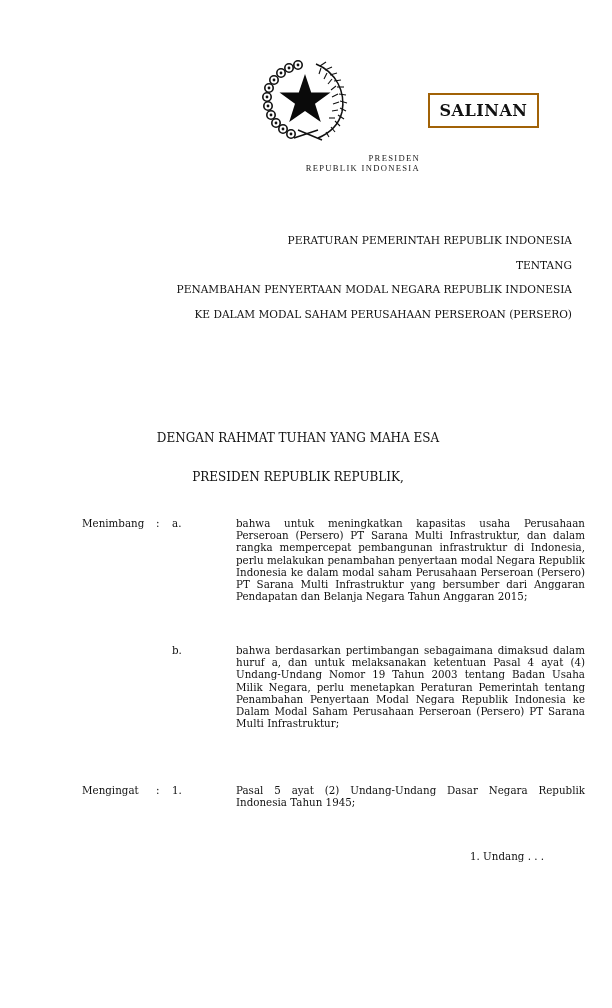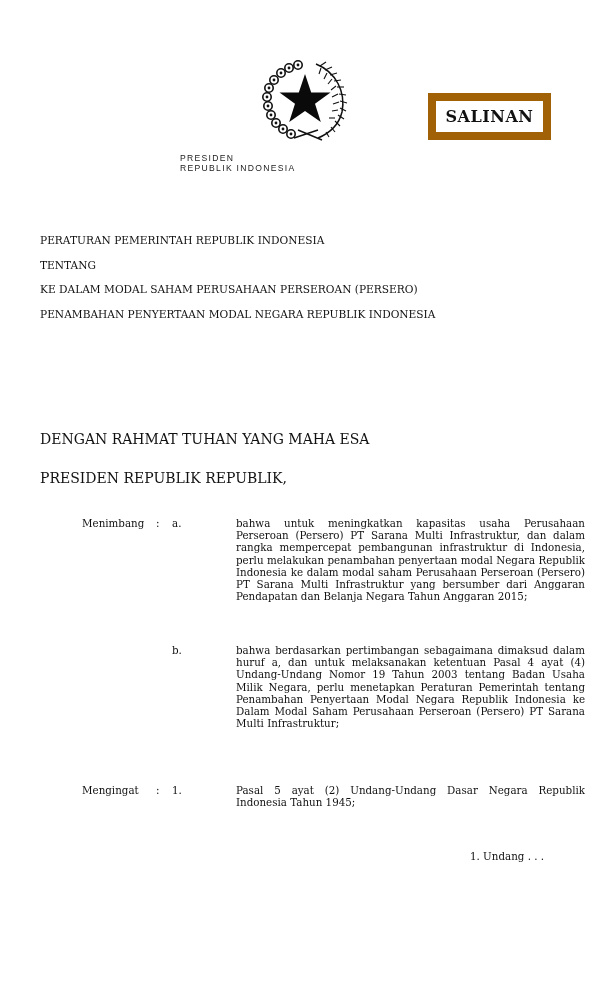--- a/index.html
+++ b/index.html
@@ -1,22 +1,22 @@
 <!DOCTYPE html>
 <html><head>
   <meta charset="utf-8">
   <style>
     html, body { margin: 0; padding: 0; background: #ffffff; }
     body { width: 612px; height: 1008px; position: relative; overflow: hidden; color: #111; font-family: "DejaVu Serif", serif; }
     .emblem { position: absolute; left: 258px; top: 56px; width: 94px; height: 88px; }
-    .salinan { position: absolute; left: 428px; top: 93px; width: 107px; height: 31px; border: 8px solid #a16207; display: flex; align-items: center; justify-content: center; font-family: "DejaVu Serif", serif; font-weight: bold; font-size: 16px; letter-spacing: 0.5px; }
-    .presiden { position: absolute; left: 180px; top: 153px; width: 240px; text-align: left; font-family: Liberation Sans, sans-serif; font-size: 8.6px; letter-spacing: 1.3px; line-height: 10px; color: #222; }
-    .title-block { position: absolute; left: 40px; top: 233px; width: 532px; text-align: left; font-size: 10.6px; }
+    .salinan { position: absolute; left: 428px; top: 93px; width: 107px; height: 31px; border: 2px solid #a16207; display: flex; align-items: center; justify-content: center; font-family: "DejaVu Serif", serif; font-weight: bold; font-size: 16px; letter-spacing: 0.5px; }
+    .presiden { position: absolute; left: 180px; top: 153px; width: 240px; text-align: right; font-family: Liberation Serif, serif; font-size: 8.6px; letter-spacing: 1.3px; line-height: 10px; color: #222; }
+    .title-block { position: absolute; left: 40px; top: 233px; width: 532px; text-align: right; font-size: 10.6px; }
     .title-block div { height: 24.6px; line-height: 14px; white-space: nowrap; }
-    .center-line { position: absolute; left: 40px; width: 532px; text-align: left; font-size: 14px; white-space: nowrap; }
+    .center-line { position: absolute; left: 32px; width: 532px; text-align: center; font-size: 12px; white-space: nowrap; }
     .row { position: absolute; font-size: 10.3px; line-height: 12.2px; }
     .label { position: absolute; left: 82px; }
     .colon { position: absolute; left: 156px; }
     .marker { position: absolute; left: 172px; }
     .body-text { position: absolute; left: 192px; width: 349px; text-align: justify; text-align-last: left; margin-left: 44px; }
     .footer { position: absolute; right: 68px; top: 850px; font-size: 10.3px; }
   </style>
 </head>
 <body>
 
@@ -83,22 +83,22 @@
 <div class="salinan">SALINAN</div>
 
 <div class="presiden">
   <div>PRESIDEN</div>
   <div>REPUBLIK INDONESIA</div>
 </div>
 
 <div class="title-block">
   <div>PERATURAN PEMERINTAH REPUBLIK INDONESIA</div>
   <div>TENTANG</div>
+  <div>PENAMBAHAN PENYERTAAN MODAL NEGARA REPUBLIK INDONESIA</div>
   <div>KE DALAM MODAL SAHAM PERUSAHAAN PERSEROAN (PERSERO)</div>
-  <div>PENAMBAHAN PENYERTAAN MODAL NEGARA REPUBLIK INDONESIA</div>
 </div>
 
 <div class="center-line" style="top:431px;">DENGAN RAHMAT TUHAN YANG MAHA ESA</div>
 <div class="center-line" style="top:470px;">PRESIDEN REPUBLIK REPUBLIK,</div>
 
 <div>
   <div class="row" style="top:517px; left:0; width:612px;">
     <span class="label">Menimbang</span>
     <span class="colon">:</span>
     <span class="marker">a.</span>

